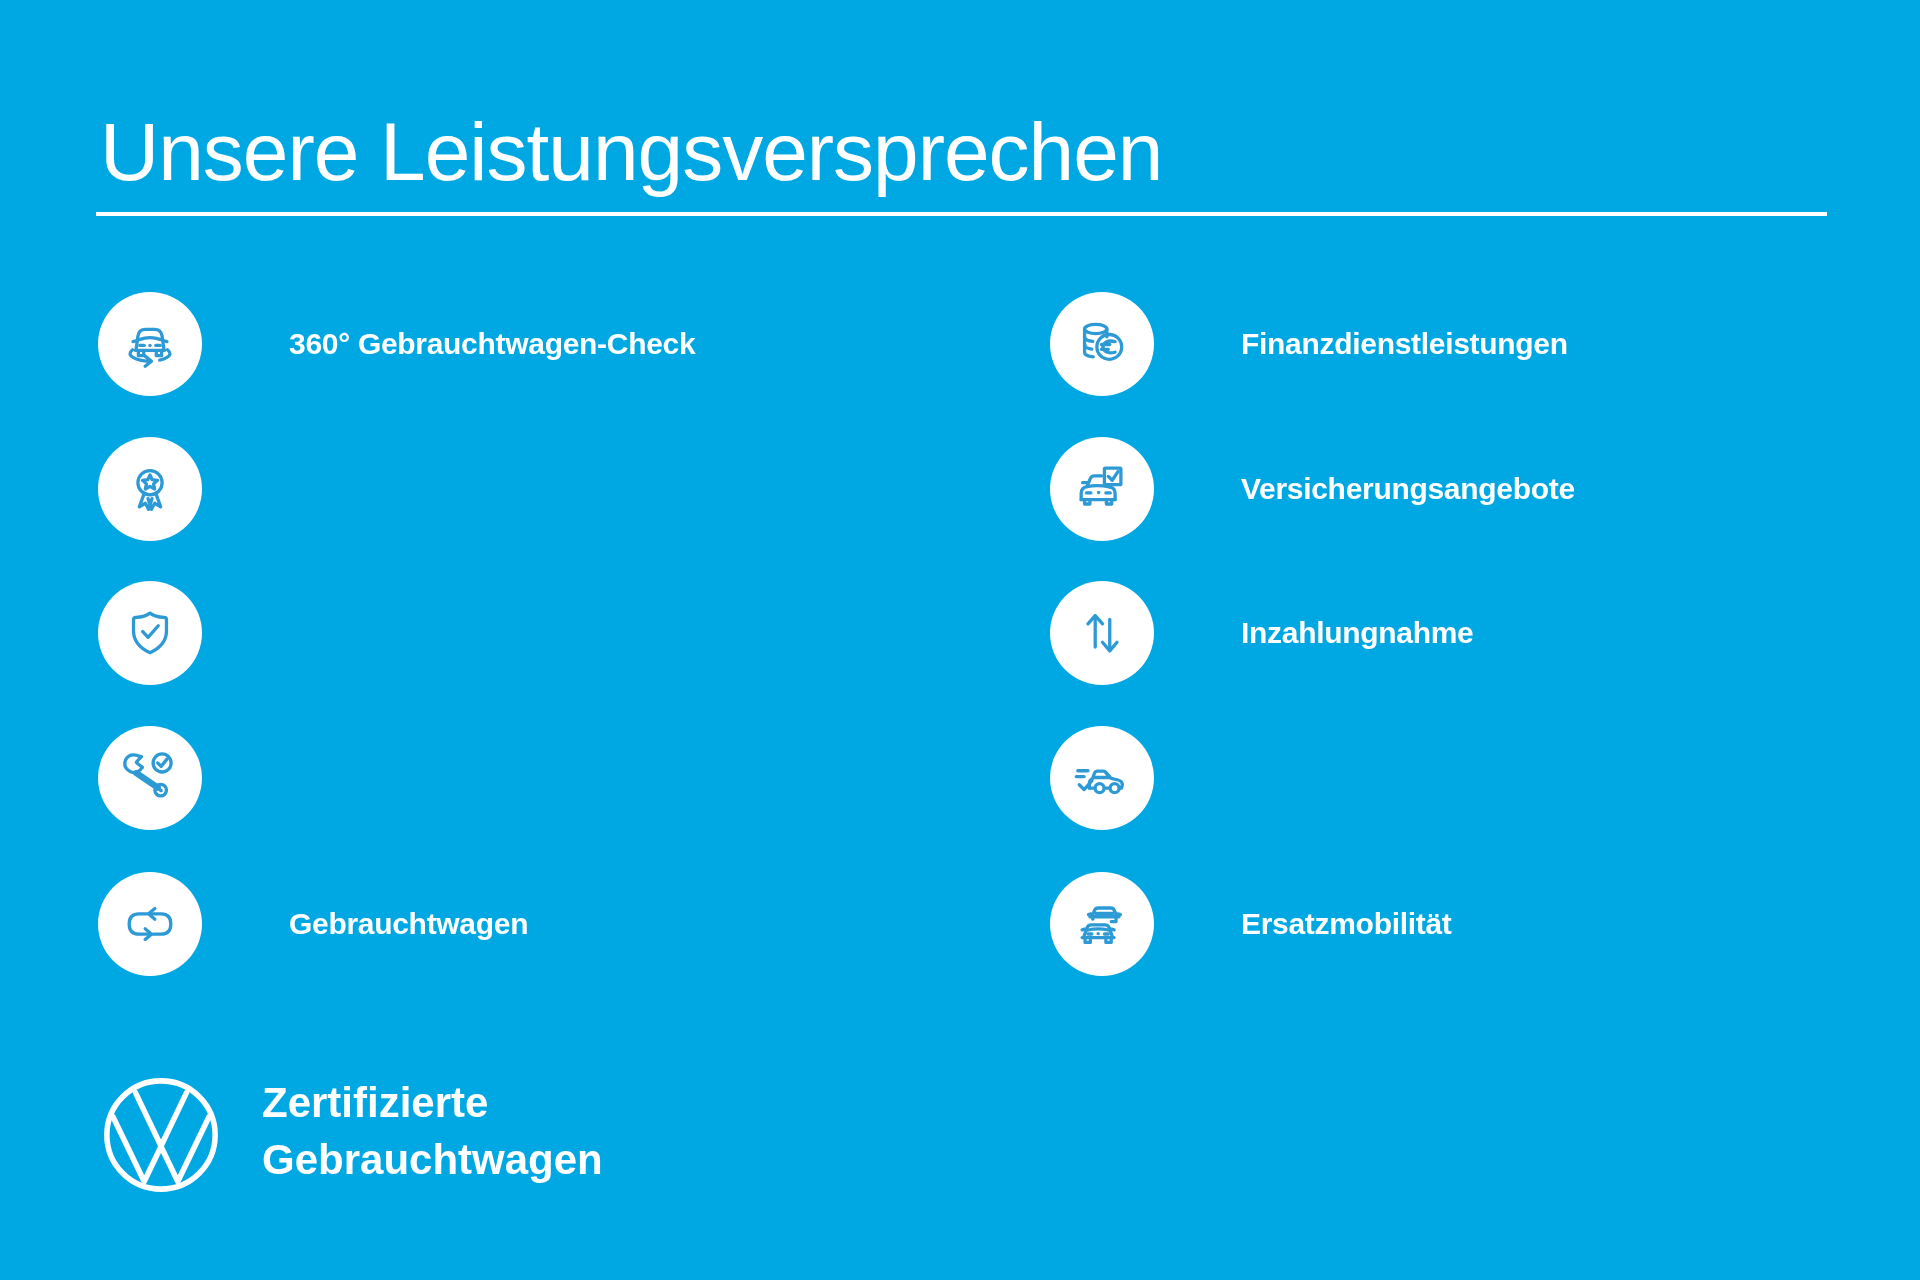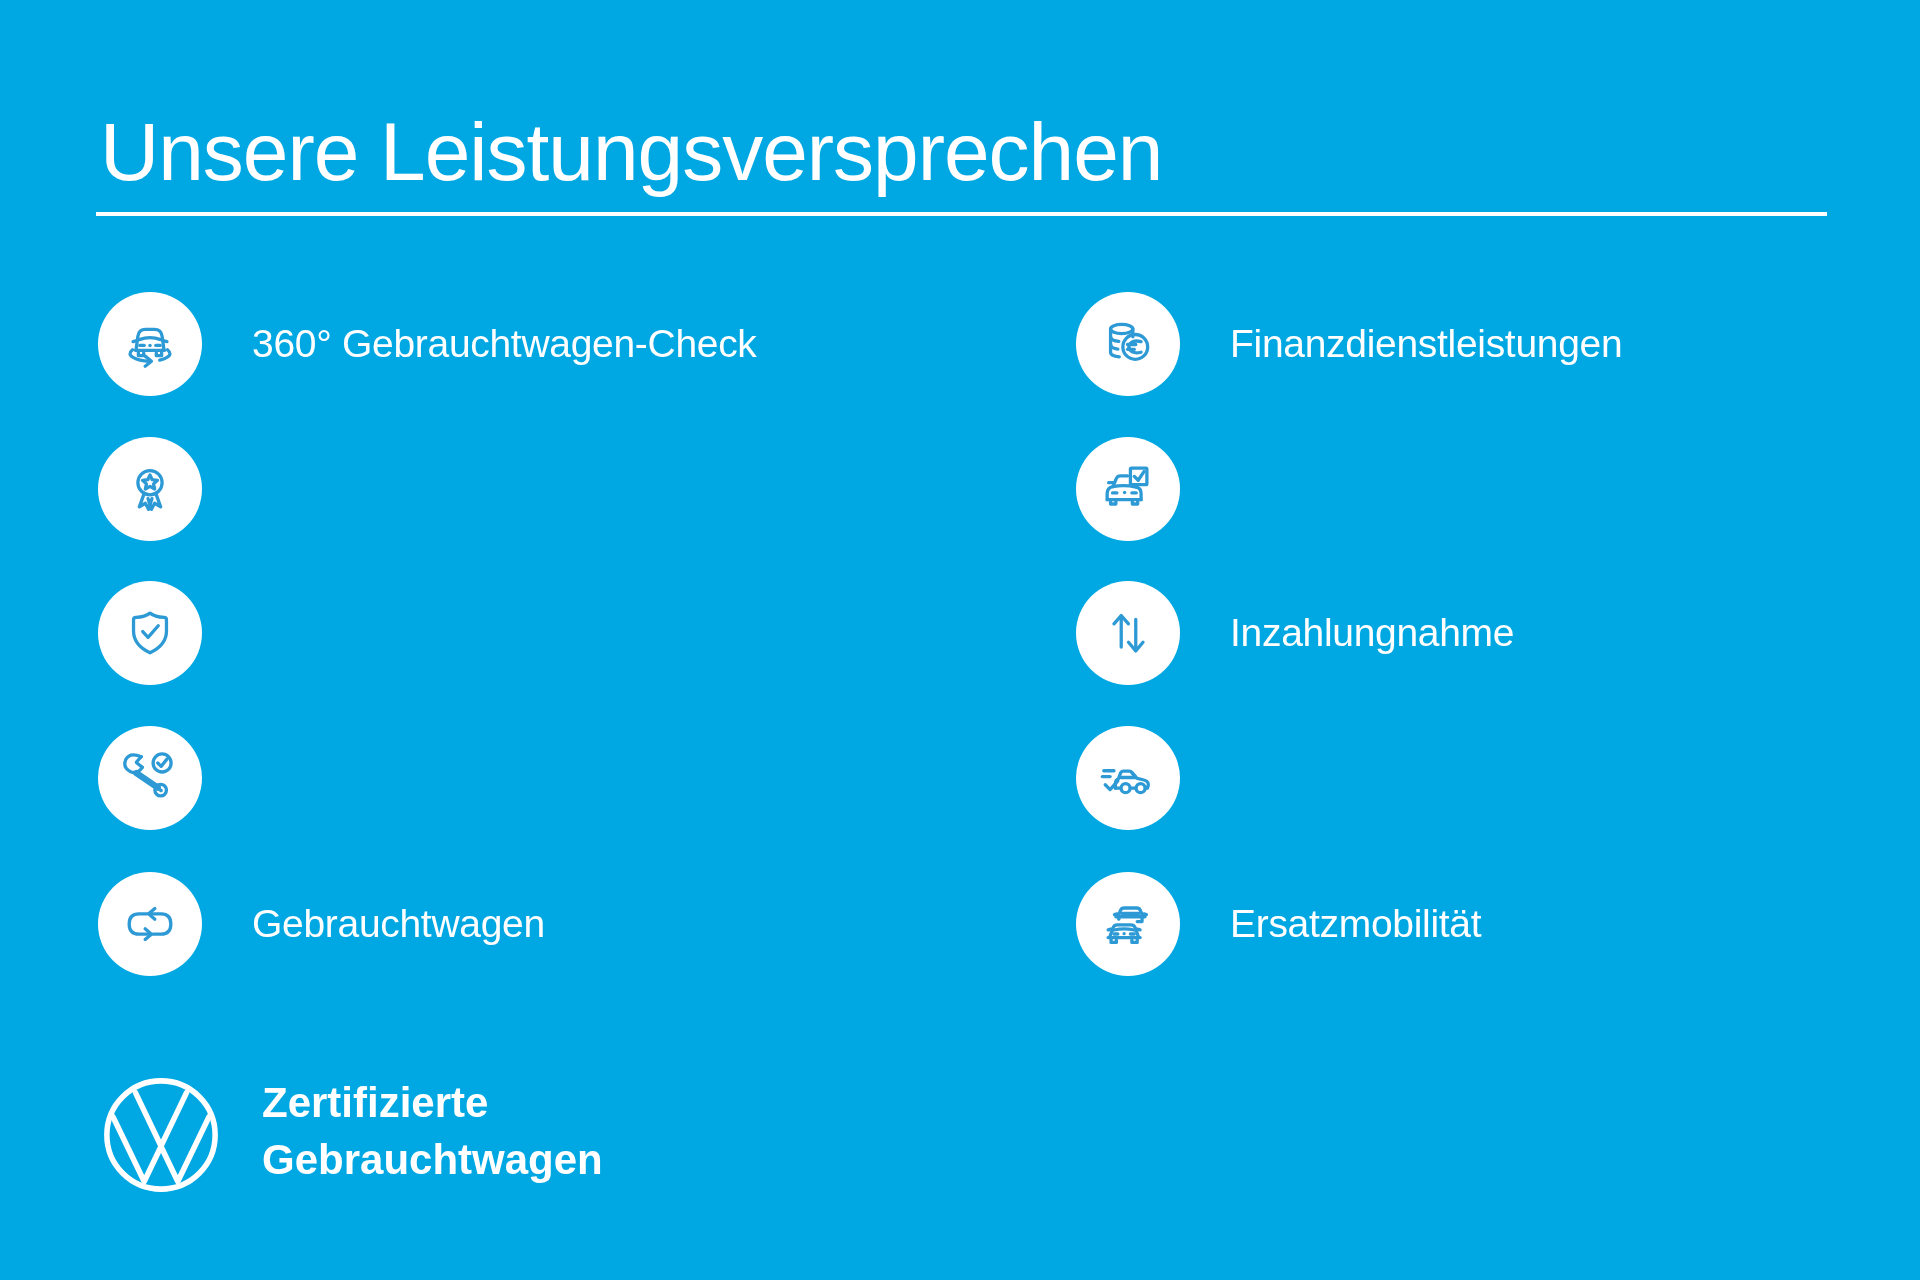--- a/index.html
+++ b/index.html
@@ -13,37 +13,38 @@
     position:absolute;left:100px;top:50px;
     font-size:82px;font-weight:400;letter-spacing:-1px;color:var(--text,#fff);
     white-space:nowrap;
   }
   .divider{
     position:absolute;left:96px;top:212px;width:1731px;height:4px;
     background:var(--text,#fff);
   }
   .item{position:absolute;height:104px;display:flex;align-items:center;gap:50px;}
   .col-left{left:98px;}
-  .col-right{left:1076px;}
+  .col-right{left:1050px;}
   .row1{top:292px}.row2{top:437px}.row3{top:581px}.row4{top:726px}.row5{top:872px}
   .badge{
     width:104px;height:104px;border-radius:50%;background:#fff;
     display:flex;align-items:center;justify-content:center;flex:0 0 auto;
   }
   svg.pict{width:62px;height:62px;display:block;}
   .pict path,.pict circle,.pict rect,.pict ellipse{
     stroke:var(--icon-stroke,#2D9AD6);stroke-width:3.4;fill:none;
     stroke-linecap:round;stroke-linejoin:round;
   }
   .pict .fill{fill:var(--icon-stroke,#2D9AD6);stroke:none;}
   .pict .thick{stroke-width:6.5;}
   .pict .wfill{fill:#fff;}
   .label{
-    font-size:39px;font-weight:400;letter-spacing:-0.3px;color:var(--text,#fff);
+    font-size:30px;font-weight:700;letter-spacing:-0.3px;color:var(--text,#fff);
     white-space:nowrap;
+    margin-left:37px;
   }
   .footer{position:absolute;left:100px;top:1074px;display:flex;align-items:flex-start;gap:40px;}
   svg.vwlogo{width:122px;height:122px;display:block;}
   .vwlogo path,.vwlogo circle{
     stroke:#fff;stroke-width:2.9;fill:none;stroke-linecap:round;stroke-linejoin:round;
   }
   .footer-text{font-size:42px;font-weight:700;line-height:57px;color:var(--text,#fff);}
 </style>
 </head>
 <body>
@@ -146,20 +147,21 @@
       <path d="M45.5 43 V36.5 Q45.5 31 40.5 30"></path>
       <path d="M16.5 29.5 Q28 27.5 40.5 30"></path>
       <path d="M12 25.5 H18"></path>
       <circle class="fill" cx="28.5" cy="35.5" r="1.8"></circle>
       <path d="M16 36 H20.5"></path>
         <path d="M36 36 H40.5"></path>
       <path d="M14 43 V47.5 H19.5 V44.8"></path>
         <path d="M42 43 V47.5 H36.5 V44.8"></path>
     </svg>
   </div>
+  <div class="label">Versicherungsangebote</div>
 </div>
 
 <div class="item col-right row3">
   <div class="badge">
     <svg class="pict" viewBox="0 0 64 64">
       <path d="M25 46.5 V14.5"></path>
       <path d="M17.5 22.5 L25 14 L32.5 22.5"></path>
       <path d="M40 18 V50"></path>
       <path d="M32.5 41.5 L40 50.5 L47.5 41.5"></path>
     </svg>

